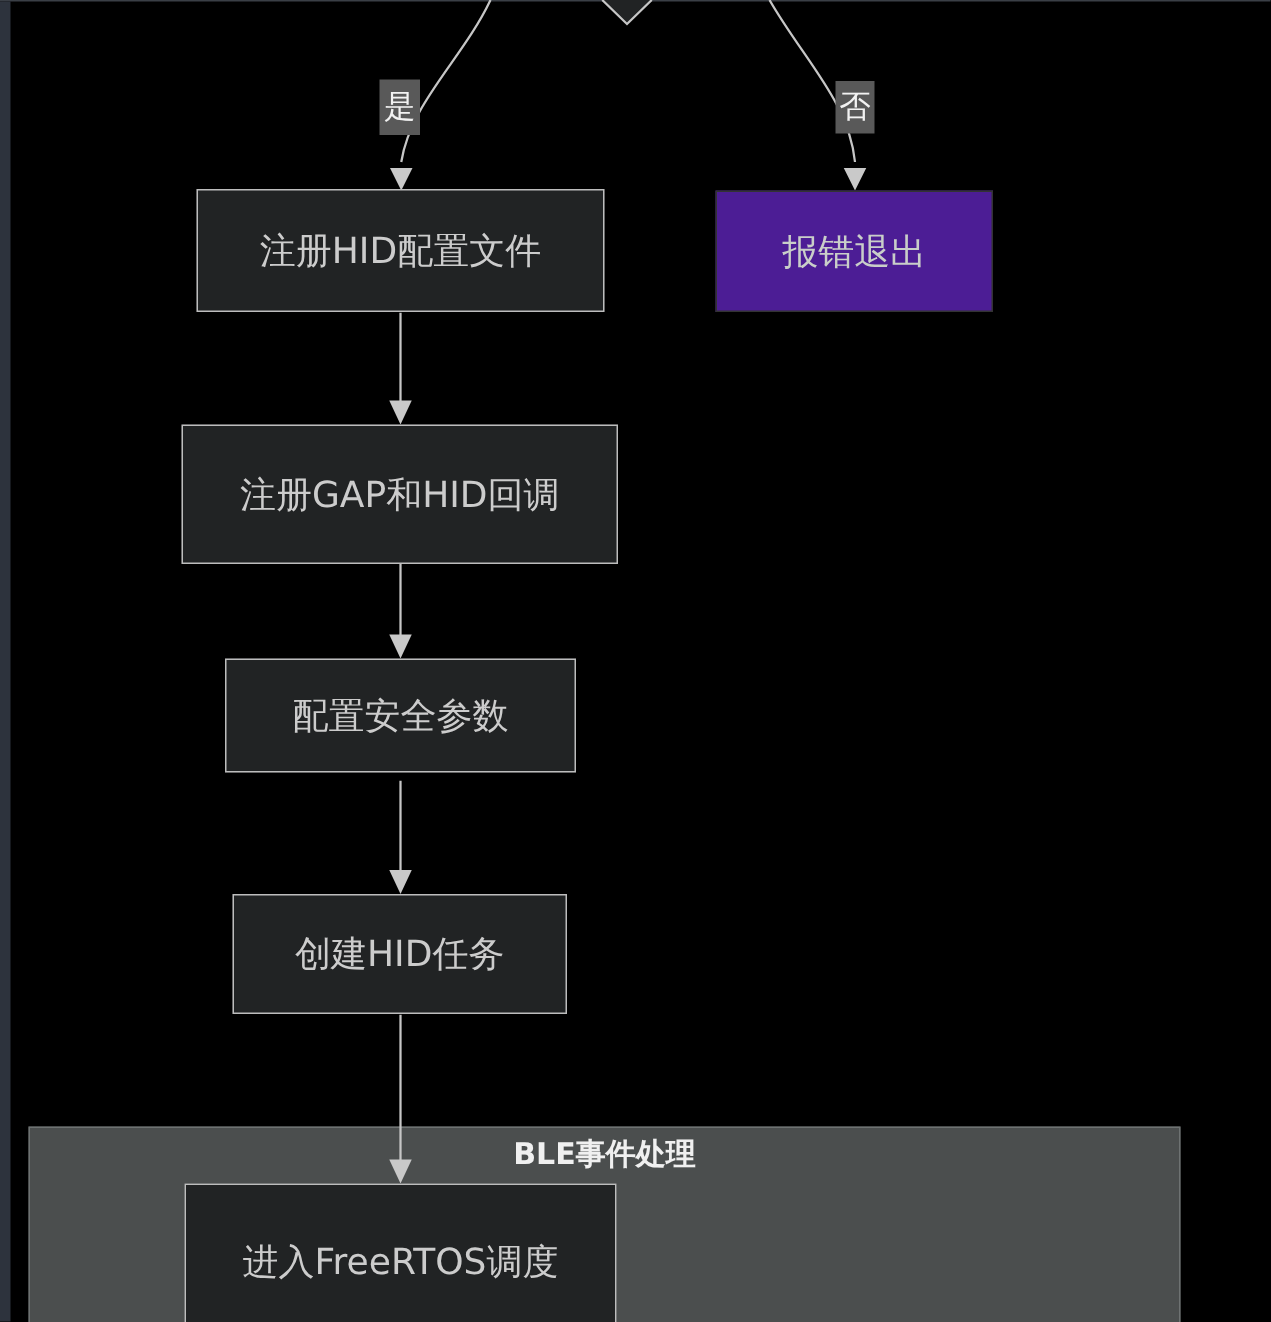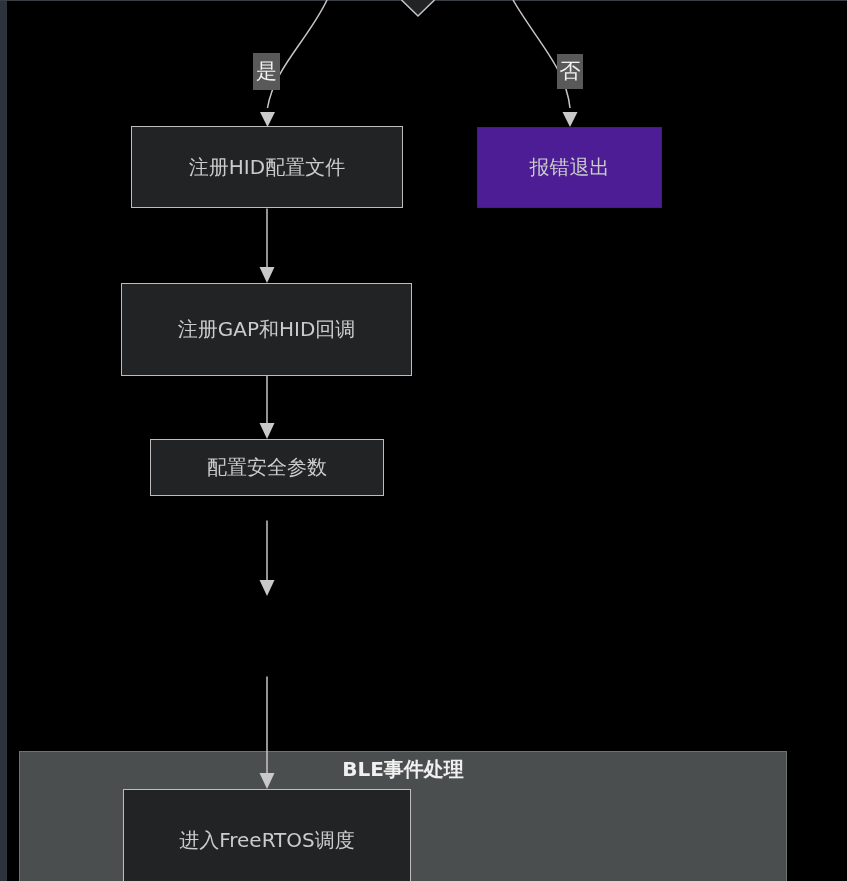--- a/index.html
+++ b/index.html
@@ -36,33 +36,33 @@
   }
   .node {
     position: absolute;
     display: flex;
     align-items: center;
     justify-content: center;
     box-sizing: border-box;
     background: #212324;
     border: 1.5px solid #bdbdbd;
     color: #cccccc;
-    font-size: 20px;
+    font-size: 24px;
     text-align: center;
     white-space: nowrap;
   }
   .node.error {
     background: #4c1d95;
     border-color: #333333;
     color: #c9cec9;
   }
   .node-register-hid   { left: 131px; top: 126px; width: 272px; height: 82px; }
   .node-error-exit     { left: 477px; top: 127px; width: 185px; height: 81px; }
   .node-register-gap   { left: 121px; top: 283px; width: 291px; height: 93px; }
-  .node-config-sec     { left: 150px; top: 439px; width: 234px; height: 57px; }
+  .node-config-sec     { left: 150px; top: 439px; width: 234px; height: 76px; }
   .node-create-task    { left: 155px; top: 596px; width: 223px; height: 80px; }
   .node-enter-freertos { left: 123px; top: 789px; width: 288px; height: 103px; }
   .edge-label {
     position: absolute;
     display: flex;
     align-items: center;
     justify-content: center;
     background: #595959;
     color: #f2f2f2;
     font-size: 21px;
@@ -134,20 +134,23 @@
   </div>
 
   <div class="node node-register-gap">
     <span>注册GAP和HID回调</span>
   </div>
 
   <div class="node node-config-sec">
     <span>配置安全参数</span>
   </div>
 
+  <div class="node node-create-task">
+    <span>创建HID任务</span>
+  </div>
 
   <div class="node node-enter-freertos">
     <span>进入FreeRTOS调度</span>
   </div>
 
   <div class="edge-label edge-label-yes">
     <span>是</span>
   </div>
 
   <div class="edge-label edge-label-no">

